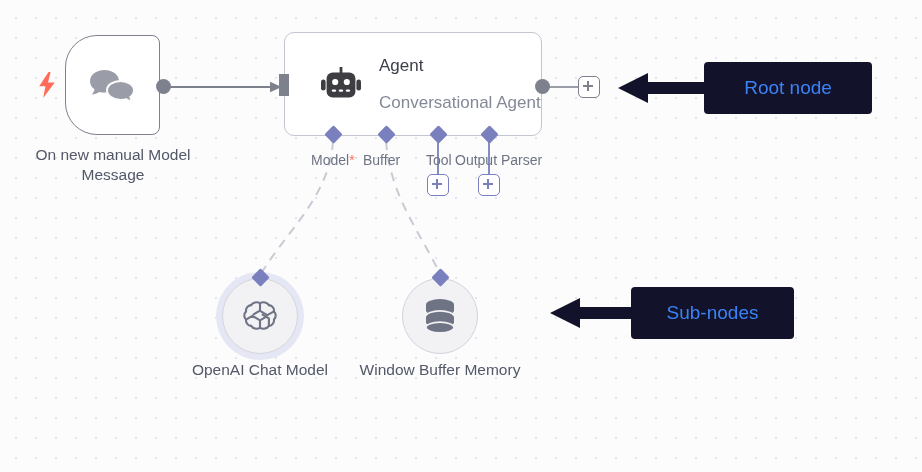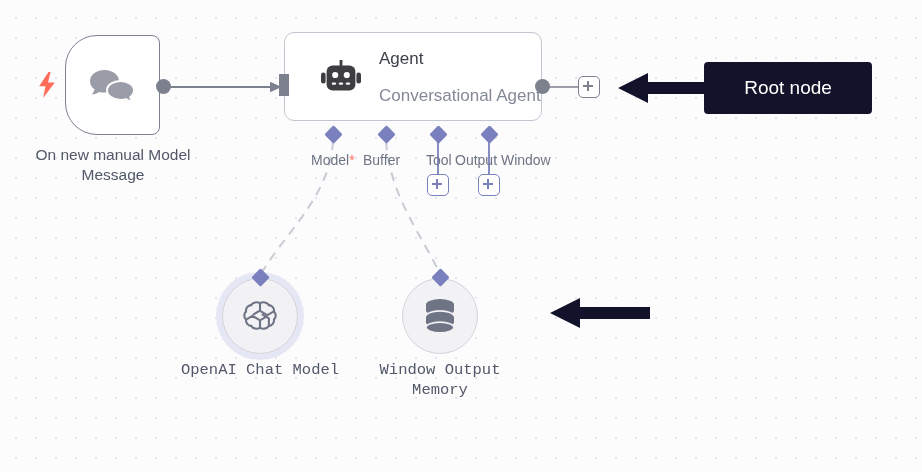--- a/index.html
+++ b/index.html
@@ -76,21 +76,21 @@
     background: #7d818e;
     z-index: 7;
   }
 
   
   .agent-node {
     position: absolute;
     left: 284px;
     top: 32px;
     width: 258px;
-    height: 89px;
+    height: 104px;
     background: #ffffff;
     border: 1.4px solid #c3c5d0;
     border-radius: 10px;
     box-sizing: border-box;
     z-index: 5;
   }
   .agent-inner {
     position: absolute;
     left: 0; top: 0;
     width: 100%; height: 100%;
@@ -188,29 +188,28 @@
     box-shadow: 0 0 0 6px #e6e7f4;
   }
   .sub-label {
     position: absolute;
     width: 170px;
     text-align: center;
     font-size: 15.5px;
     line-height: 20px;
     color: #525868;
     z-index: 6;
-    font-family: Liberation Mono, monospace;
   }
 
   
   .callout {
     position: absolute;
     background: #12132a;
     border-radius: 4px;
-    color: #ffffff;
+    color: #3b82f6;
     display: flex;
     align-items: center;
     justify-content: center;
     font-size: 19px;
     z-index: 10;
   }
   .callout-arrow {
     position: absolute;
     z-index: 10;
   }
@@ -289,21 +288,21 @@
   <div class="diamond" style="left:327px; top:128px;"></div>
   <div class="diamond" style="left:380px; top:128px;"></div>
   <div class="diamond" style="left:432px; top:128px;"></div>
   <div class="diamond" style="left:483px; top:128px;"></div>
 
   <div class="port-label" style="left:311px; top:152px;">
     <span>Model</span><span class="req-star">*</span>
   </div>
   <div class="port-label" style="left:363px; top:152px;">Buffer</div>
   <div class="port-label" style="left:426px; top:152px;">Tool</div>
-  <div class="port-label" style="left:455px; top:152px;">Output Window</div>
+  <div class="port-label" style="left:455px; top:152px;">Output Parser</div>
 
   <div class="plus-box" style="left:427px; top:174px;"></div>
   <div class="plus-box" style="left:478px; top:174px;"></div>
 
   <div class="diamond" style="left:254px; top:271px;"></div>
   <div class="subnode halo" style="left:222px; top:278px;">
     <svg width="40" height="40" viewBox="0 0 40 40" xmlns="http://www.w3.org/2000/svg">
       <g fill="none" stroke="#6f7484" stroke-width="2.1" stroke-linejoin="round" stroke-linecap="round">
         <path d="M20 7.2 C23.1 5.4 27 6.3 28.9 9.1"></path>
         <path d="M28.9 9.1 C32.1 9.4 34.4 12.2 34 15.4"></path>
@@ -328,26 +327,29 @@
   <div class="diamond" style="left:434px; top:271px;"></div>
   <div class="subnode" style="left:402px; top:278px;">
     <svg width="36" height="40" viewBox="0 0 36 40" xmlns="http://www.w3.org/2000/svg">
       <ellipse cx="18" cy="8.5" rx="14" ry="5.4" fill="#6f7484"></ellipse>
       <path d="M4 8.5 L4 14.5 C4 17.5 10.3 19.9 18 19.9 C25.7 19.9 32 17.5 32 14.5 L32 8.5" fill="#6f7484"></path>
       <ellipse cx="18" cy="20.3" rx="14" ry="5.4" fill="#6f7484" stroke="#f2f2f5" stroke-width="1.6"></ellipse>
       <path d="M4 20.3 L4 26.3 C4 29.3 10.3 31.7 18 31.7 C25.7 31.7 32 29.3 32 26.3 L32 20.3" fill="#6f7484"></path>
       <ellipse cx="18" cy="31.5" rx="14" ry="5.4" fill="#6f7484" stroke="#f2f2f5" stroke-width="1.6"></ellipse>
     </svg>
   </div>
-  <div class="sub-label" style="left:355px; top:360px;">Window Output Memory</div>
+  <div class="sub-label" style="left:355px; top:360px;">Window Buffer Memory</div>
 
   <svg class="callout-arrow" style="left:618px; top:70px;" width="105" height="36" viewBox="0 0 105 36" xmlns="http://www.w3.org/2000/svg">
     <path d="M0,18 L30,3 L30,12 L105,12 L105,24 L30,24 L30,33 Z" fill="#12132a"></path>
   </svg>
   <div class="callout" style="left:704px; top:62px; width:168px; height:52px;">
     <span>Root node</span>
   </div>
 
   <svg class="callout-arrow" style="left:550px; top:295px;" width="100" height="36" viewBox="0 0 100 36" xmlns="http://www.w3.org/2000/svg">
     <path d="M0,18 L30,3 L30,12 L100,12 L100,24 L30,24 L30,33 Z" fill="#12132a"></path>
   </svg>
+  <div class="callout" style="left:631px; top:287px; width:163px; height:52px;">
+    <span>Sub-nodes</span>
+  </div>
 
 </div>
 
 </body></html>

